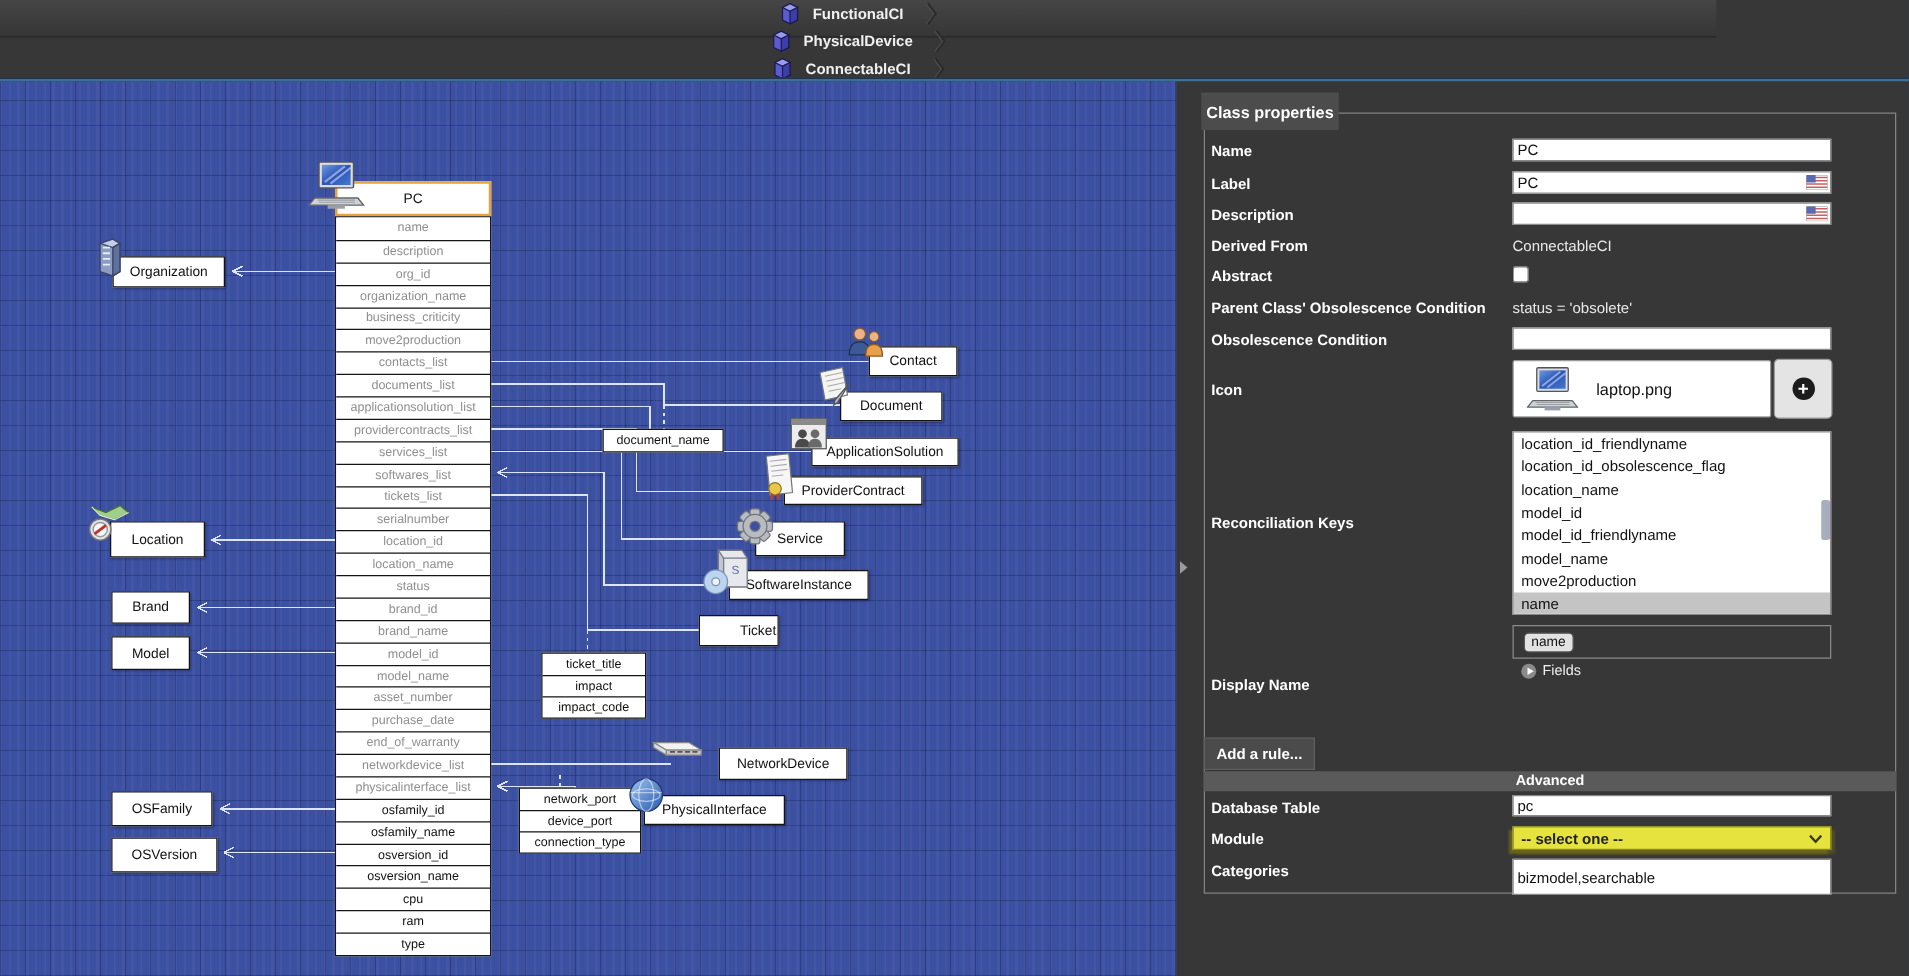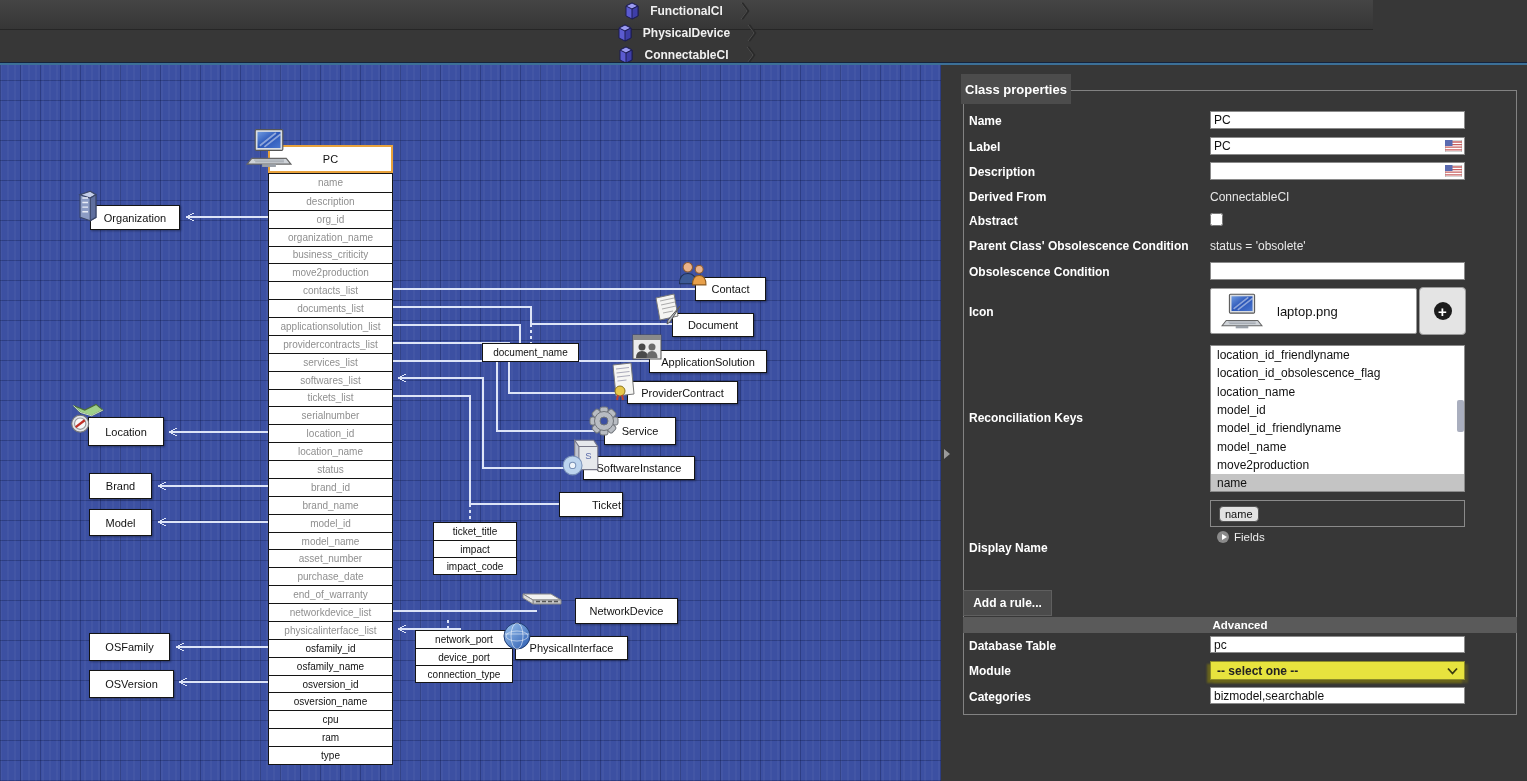--- a/index.html
+++ b/index.html
@@ -669,15 +669,15 @@
 
     <div class="plabel" style="top:599px;">Module</div>
     <div class="modselect">
       <span>-- select one --</span>
       <svg width="11" height="8">
           <path d="M1 1.5 L5.5 6.5 L10 1.5" fill="none" stroke="#3a3a10" stroke-width="1.8"></path>
         </svg>
     </div>
 
     <div class="plabel" style="top:625px;">Categories</div>
-    <input class="pinput" style="top: 622px; height: 17px;" value="bizmodel,searchable">
+    <input class="pinput" style="top: 622px; height: 29px;" value="bizmodel,searchable">
   </div>
 </div>
 
 </body></html>

